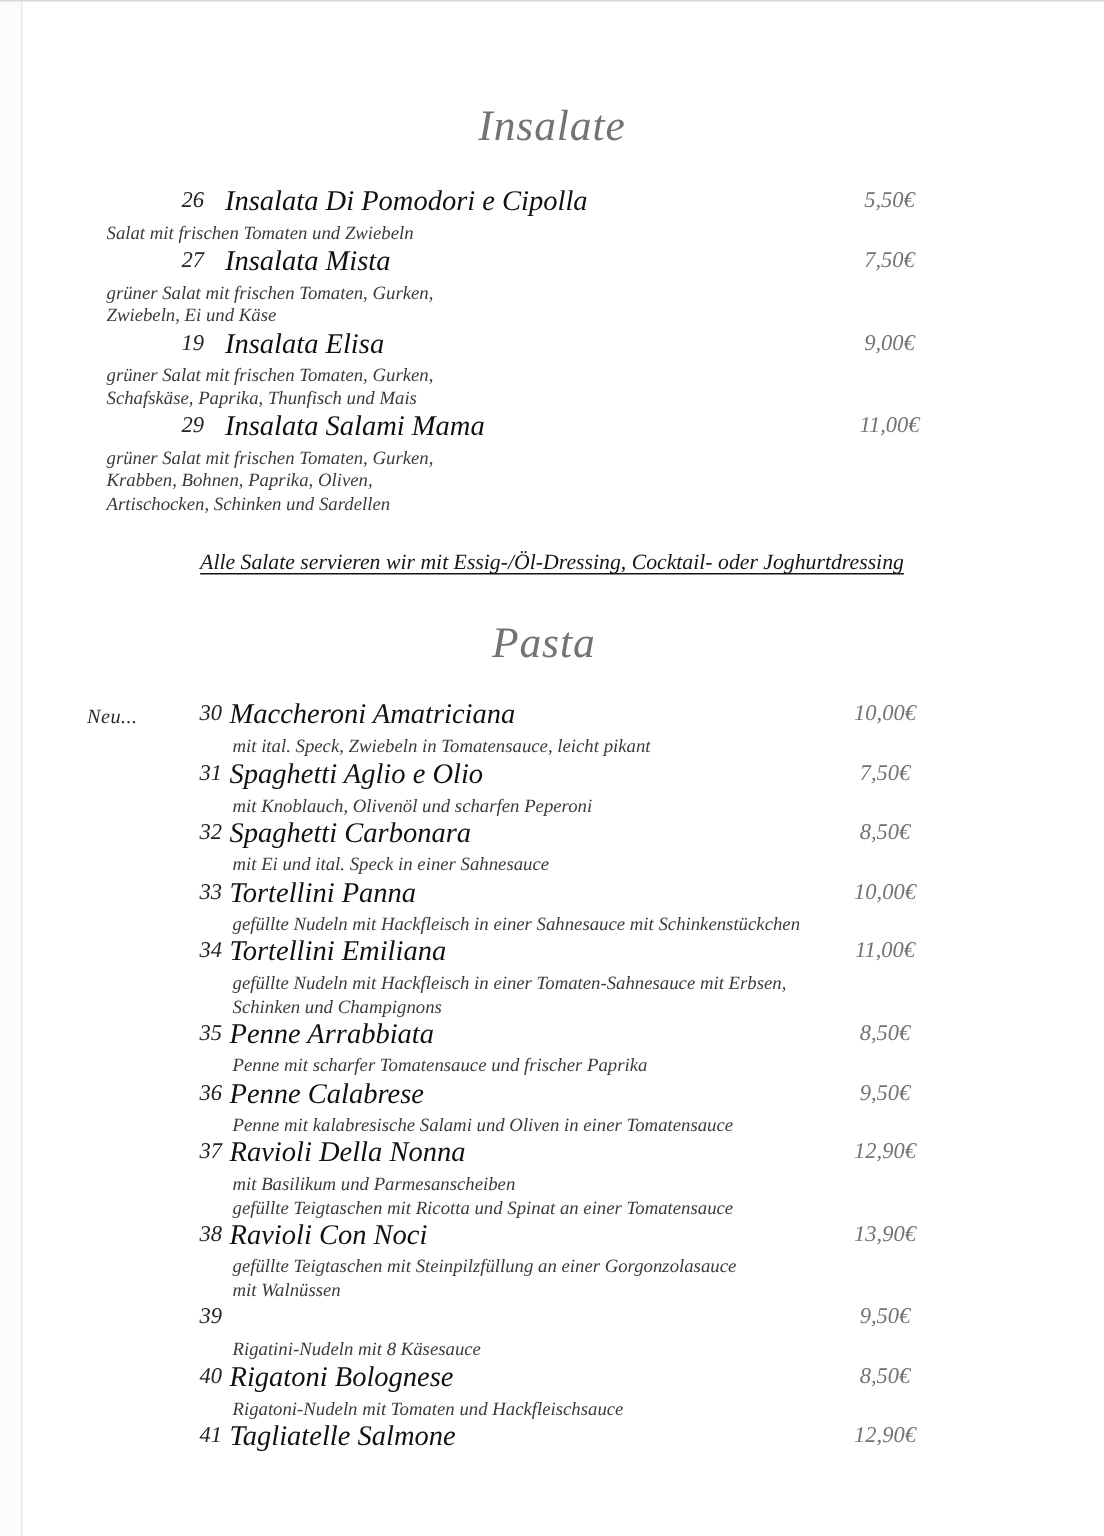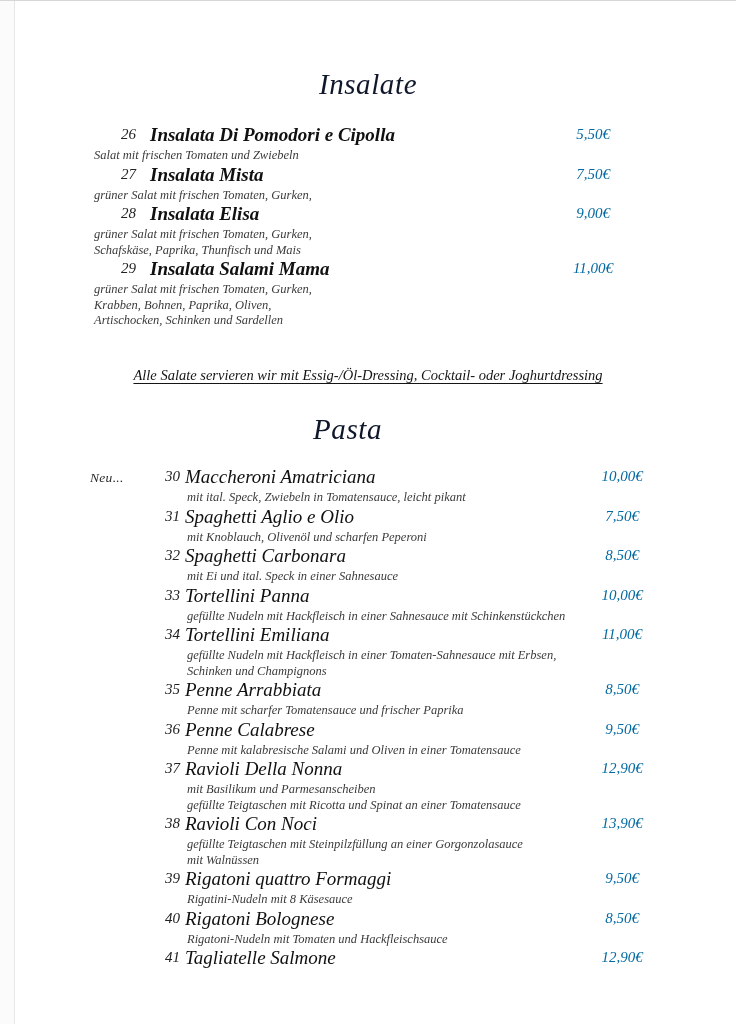--- a/index.html
+++ b/index.html
@@ -57,34 +57,34 @@
     top: 0;
     width: 736px;
     height: 1024px;
   }
 
   .section-title {
     text-align: center;
     font-style: italic;
     font-size: 29px;
     letter-spacing: 0.6px;
-    color: #0f172a;
+    color: #737373;
     font-weight: 400;
   }
 
   #title-insalate { position: absolute; left: 0; top: 68px; width: 736px; }
-  #title-pasta    { position: absolute; left: 0; top: 413px; width: 695px; }
+  #title-pasta    { position: absolute; left: 15px; top: 413px; width: 695px; }
 
   .menu-list {
     position: absolute;
     left: 0;
     width: 696px;
   }
   #list-insalate { top: 124px; }
-  #list-pasta    { top: 466px; margin-left: 32px; }
+  #list-pasta    { top: 466px; }
 
   .item {
     position: relative;
     width: 736px;
   }
 
   .item-head {
     position: relative;
     height: 24px;
   }
@@ -102,43 +102,43 @@
   .pasta    .item-num { left: 108px; text-align: right; }
 
   .item-name {
     position: absolute;
     top: 0px;
     font-style: italic;
     font-size: 19px;
     color: #101010;
     white-space: nowrap;
   }
-  .insalate .item-name { left: 150px; font-weight: bold; }
+  .insalate .item-name { left: 150px; }
   .pasta    .item-name { left: 153px; }
 
   .item-price {
     position: absolute;
     top: 2px;
     width: 120px;
     text-align: center;
     font-style: italic;
     font-size: 15px;
-    color: #0369a1;
+    color: #737373;
   }
   .insalate .item-price { left: 533px; }
   .pasta    .item-price { left: 530px; }
 
   .item-desc {
     font-style: italic;
     font-size: 12.5px;
     line-height: 15.5px;
     color: #3a3a3a;
     white-space: nowrap;
   }
-  .insalate .item-desc { margin-left: 94px; }
+  .insalate .item-desc { margin-left: 71px; }
   .pasta    .item-desc { margin-left: 155px; }
 
   .neu-flag {
     position: absolute;
     left: 58px;
     top: 4px;
     font-style: italic;
     font-size: 13.5px;
     color: #2a2a2a;
     letter-spacing: 0.3px;
@@ -180,24 +180,25 @@
           </div>
           <div class="item-desc">Salat mit frischen Tomaten und Zwiebeln</div>
         </div>
         <div class="item">
           <div class="item-head">
             <div class="item-num">27</div>
             <div class="item-name">Insalata Mista</div>
             <div class="item-price">7,50€</div>
           </div>
           <div class="item-desc">grüner Salat mit frischen Tomaten, Gurken,</div>
-        </div>
-        <div class="item">
-          <div class="item-head">
-            <div class="item-num">28</div>
+          <div class="item-desc">Zwiebeln, Ei und Käse</div>
+        </div>
+        <div class="item">
+          <div class="item-head">
+            <div class="item-num">19</div>
             <div class="item-name">Insalata Elisa</div>
             <div class="item-price">9,00€</div>
           </div>
           <div class="item-desc">grüner Salat mit frischen Tomaten, Gurken,</div>
           <div class="item-desc">Schafskäse, Paprika, Thunfisch und Mais</div>
         </div>
         <div class="item">
           <div class="item-head">
             <div class="item-num">29</div>
             <div class="item-name">Insalata Salami Mama</div>
@@ -286,21 +287,20 @@
             <div class="item-num">38</div>
             <div class="item-name">Ravioli Con Noci</div>
             <div class="item-price">13,90€</div>
           </div>
           <div class="item-desc">gefüllte Teigtaschen mit Steinpilzfüllung an einer Gorgonzolasauce</div>
           <div class="item-desc">mit Walnüssen</div>
         </div>
         <div class="item">
           <div class="item-head">
             <div class="item-num">39</div>
-            <div class="item-name">Rigatoni quattro Formaggi</div>
             <div class="item-price">9,50€</div>
           </div>
           <div class="item-desc">Rigatini-Nudeln mit 8 Käsesauce</div>
         </div>
         <div class="item">
           <div class="item-head">
             <div class="item-num">40</div>
             <div class="item-name">Rigatoni Bolognese</div>
             <div class="item-price">8,50€</div>
           </div>

